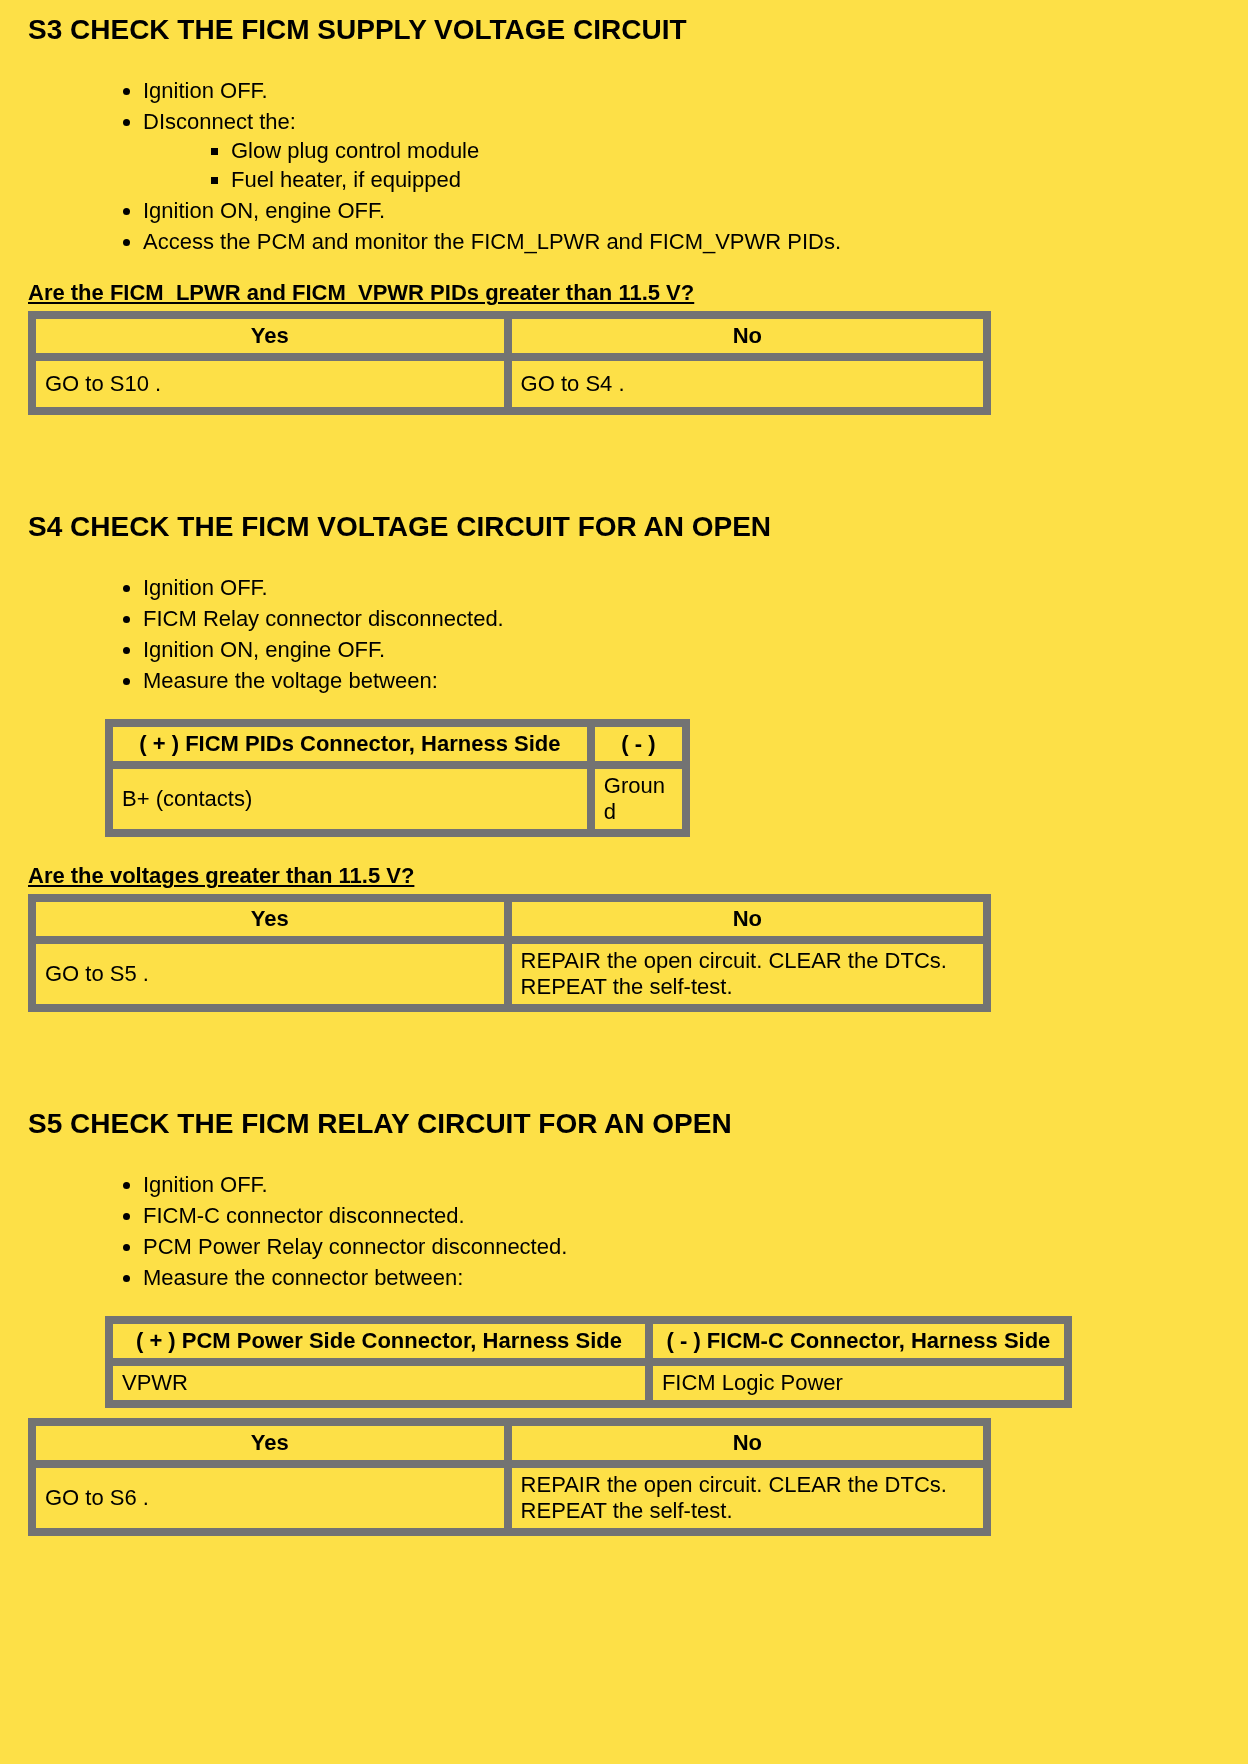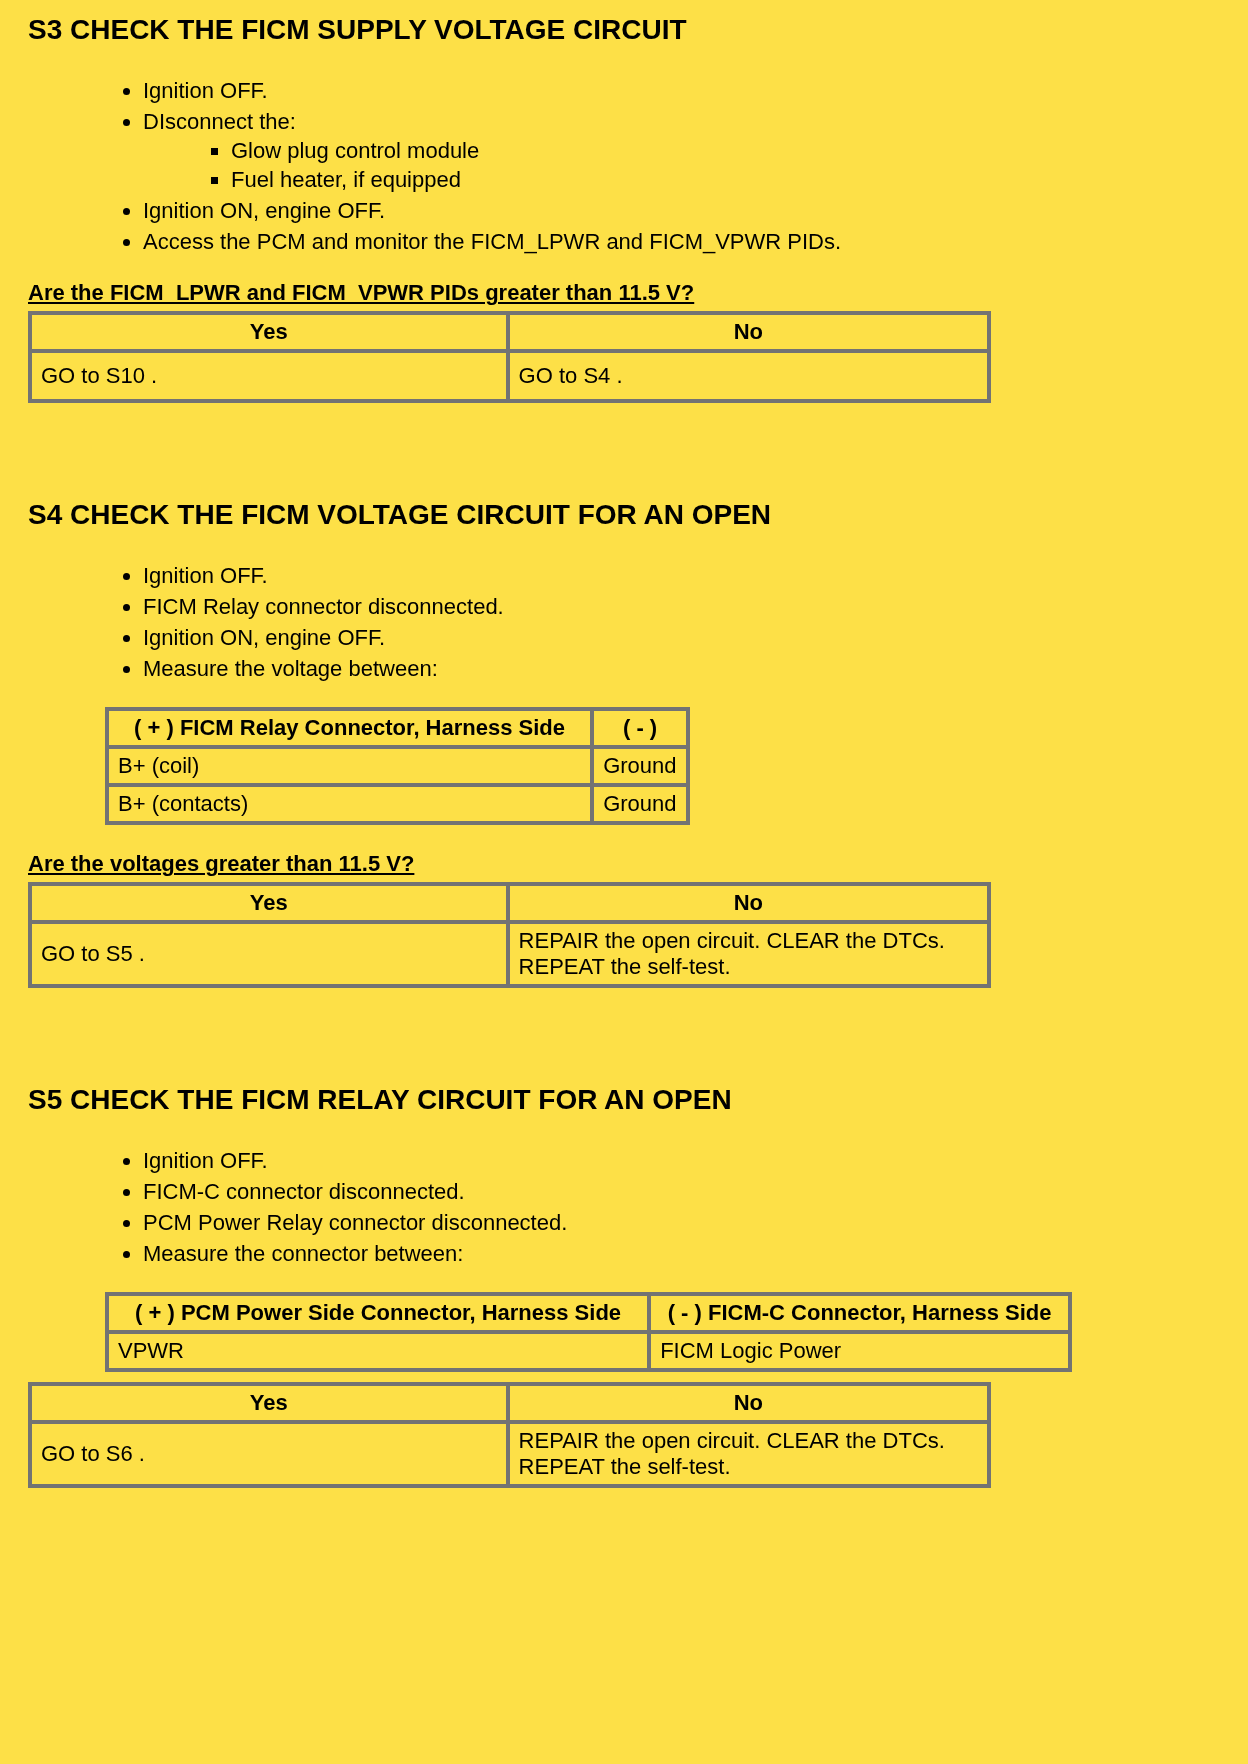--- a/index.html
+++ b/index.html
@@ -43,21 +43,21 @@
     font-weight: bold;
     text-decoration: underline;
     margin: 0 0 5px 0;
   }
   table.tbl {
     border-collapse: collapse;
     table-layout: fixed;
     font-size: 22px;
   }
   table.tbl th, table.tbl td {
-    border: 4px solid #737373;
+    border: 8px solid #737373;
     padding: 4px 9px;
     vertical-align: middle;
     word-wrap: break-word;
   }
   table.tbl th {
     font-weight: bold;
     text-align: center;
   }
   table.tbl td { text-align: left; }
   table.decision { width: 963px; }
@@ -118,29 +118,25 @@
       <li><span>Measure the voltage between:</span></li>
     </ul>
 
     <table class="tbl measure measure-s4">
       <colgroup>
           <col style="width:83.5%">
           <col>
         </colgroup>
       <thead>
         <tr>
-          <th>( + ) FICM Relay Connector, Harness Side</th>
+          <th>( + ) FICM PIDs Connector, Harness Side</th>
           <th>( - )</th>
         </tr>
       </thead>
       <tbody>
-        <tr>
-          <td>B+ (coil)</td>
-          <td>Ground</td>
-        </tr>
         <tr>
           <td>B+ (contacts)</td>
           <td>Ground</td>
         </tr>
       </tbody>
     </table>
 
     <div class="question">Are the voltages greater than 11.5 V?</div>
 
     <table class="tbl decision">

